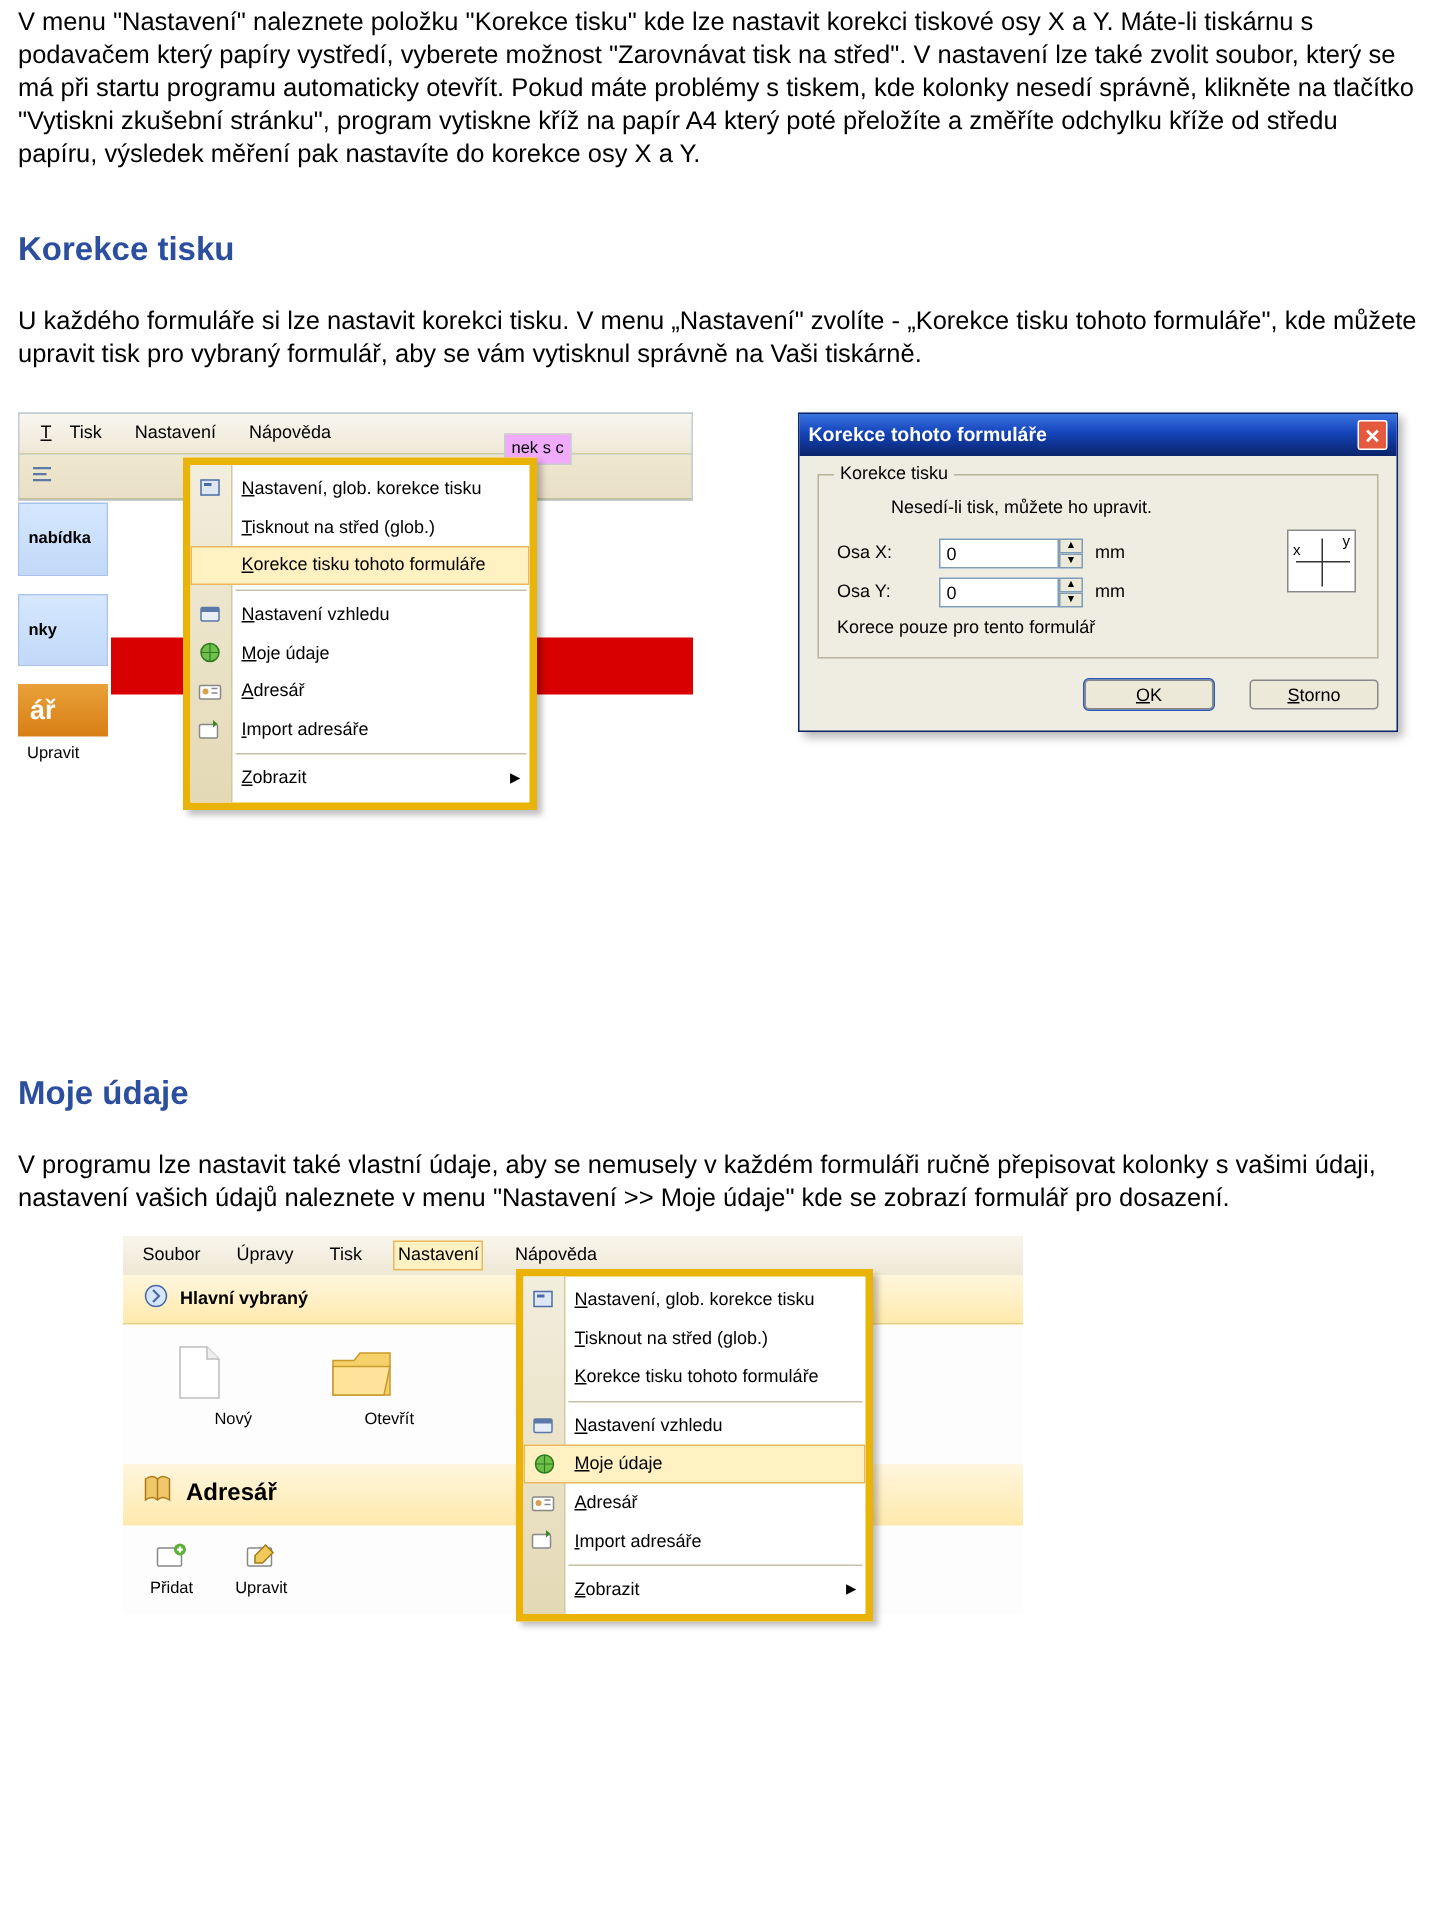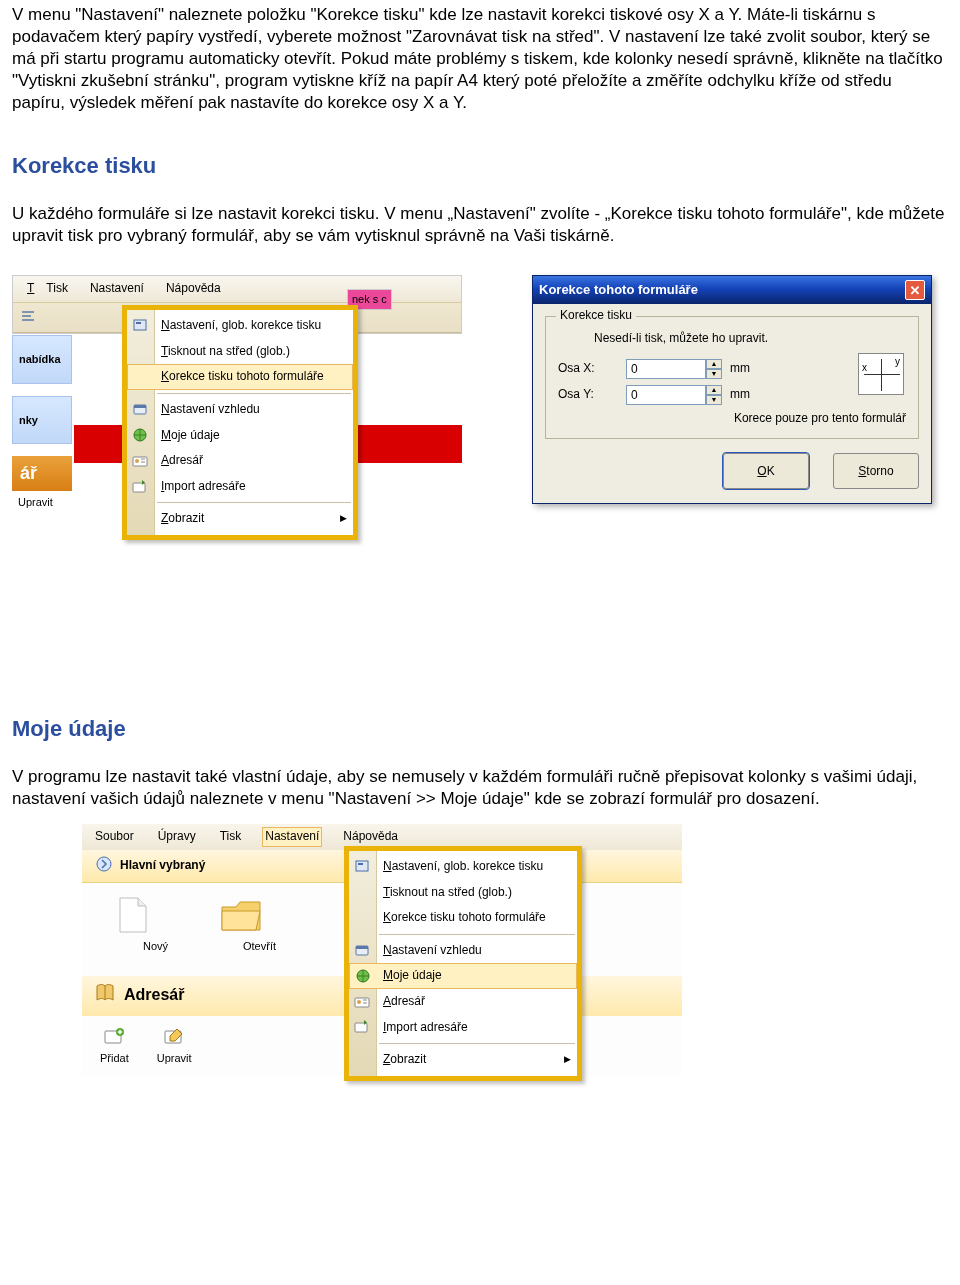--- a/index.html
+++ b/index.html
@@ -39,34 +39,34 @@
   .spin input { width:80px; height:20px; font-size:12px; padding:1px 4px; border:1px solid #7f9db9; background:#fff; }
   .spin .spin-btns { display:flex; flex-direction:column; }
   .spin .spin-btns button { width:16px; height:10px; font-size:7px; line-height:1; padding:0; border:1px solid #7f9db9; background:#ece9d8; cursor:pointer; }
   .unit { font-size:12px;text-align:center; }
   .axis-diagram { position:absolute; right:14px; top:36px; width:46px; height:42px; border:1px solid #888; background:#fff; }
   .axis-diagram::before,.axis-diagram::after{content:"";position:absolute;background:#333;}
   .axis-diagram::before{left:50%;top:5px;bottom:3px;width:1px;}
   .axis-diagram::after{top:50%;left:5px;right:3px;height:1px;}
   .axis-diagram .lbl-y{position:absolute;right:3px;top:1px;font-size:10px;}
   .axis-diagram .lbl-x{position:absolute;left:3px;top:50%;font-size:10px;transform:translateY(-100%);}
-  .dlg-note { font-size:12px; text-align:right; margin:6px 0 2px; }
+  .dlg-note { font-size:12px; text-align:left; margin:6px 0 2px; }
   .dlg-buttons { display:flex; justify-content:flex-end; gap:24px; padding:2px 12px 14px; }
-  .xp-btn { min-width:86px; height:36px; font-size:12px; background:#ece9d8; border:1px solid #888; border-radius:3px; cursor:pointer; position:relative; }
+  .xp-btn { min-width:86px; height:20px; font-size:12px; background:#ece9d8; border:1px solid #888; border-radius:3px; cursor:pointer; position:relative; }
   .xp-btn.default::before{ content:""; position:absolute; inset:-2px; border:1px solid #2c59b5; border-radius:4px; }
 
   
   .fig1-left { position:absolute; left:0; top:0; width:450px; }
   .fig1-left .bg1 { border:1px solid #ccc; background:#7dd3fc; }
   .leftpane { position:absolute; left:0; top:60px; width:60px; }
   .leftpane .hdr1 { background:linear-gradient(#d6e8ff,#c1d8f8); border:1px solid #a9c3ec; font-size:11px; font-weight:bold; padding:16px 6px; margin-bottom:12px;}
   .leftpane .hdr2 { background:linear-gradient(#eaa13a,#d77f14); color:#fff; font-weight:bold; font-size:18px; padding:6px 8px;}
   .leftpane .hdr2-sub { font-size:11px; padding:4px 6px; }
   .redbar { position:absolute; left:62px; top:150px; right:0; height:38px; background:#d80000; }
-  .tabpeek { position:absolute; left:335px; top:14px; font-size:11px; background:#ec4899; padding:2px 4px; border:1px solid #ccc; }
+  .tabpeek { position:absolute; left:324px; top:14px; font-size:11px; background:#f0abfc; padding:2px 4px; border:1px solid #ccc; }
 
   
   .fig2-panel { position:absolute; left:70px; top:0; width:600px; background:#fdfdfd; }
   .fig2-panel .mainmenu { display:flex; gap:18px; padding:3px 10px; background:linear-gradient(#f8f5eb,#efe8d6); }
   .fig2-panel .mainmenu span{ font-size:12px; padding:2px 3px; }
   .fig2-panel .mainmenu span.active{ background:#fff1c2; border:1px solid #e9b75f; padding:1px 2px; }
   .hl-strip { background:linear-gradient(#fff6de,#ffe9ac); border-bottom:1px solid #e7d183; padding:6px 14px; font-size:12px; font-weight:bold; display:flex; align-items:center; gap:8px; }
   .big-btns { display:flex; gap:38px; padding:12px 16px 4px; }
   .big-btn { width:70px; text-align:right; font-size:11px; }
   .big-btn .bic { width:46px; height:40px; margin:0 auto 4px; }

